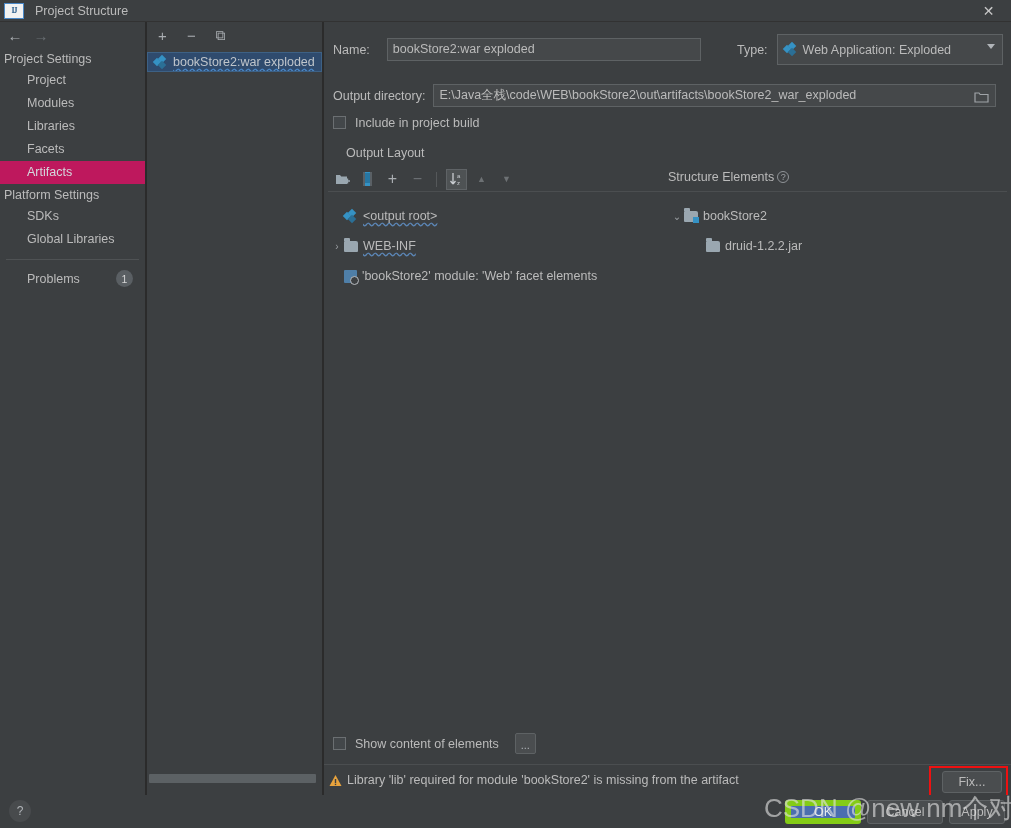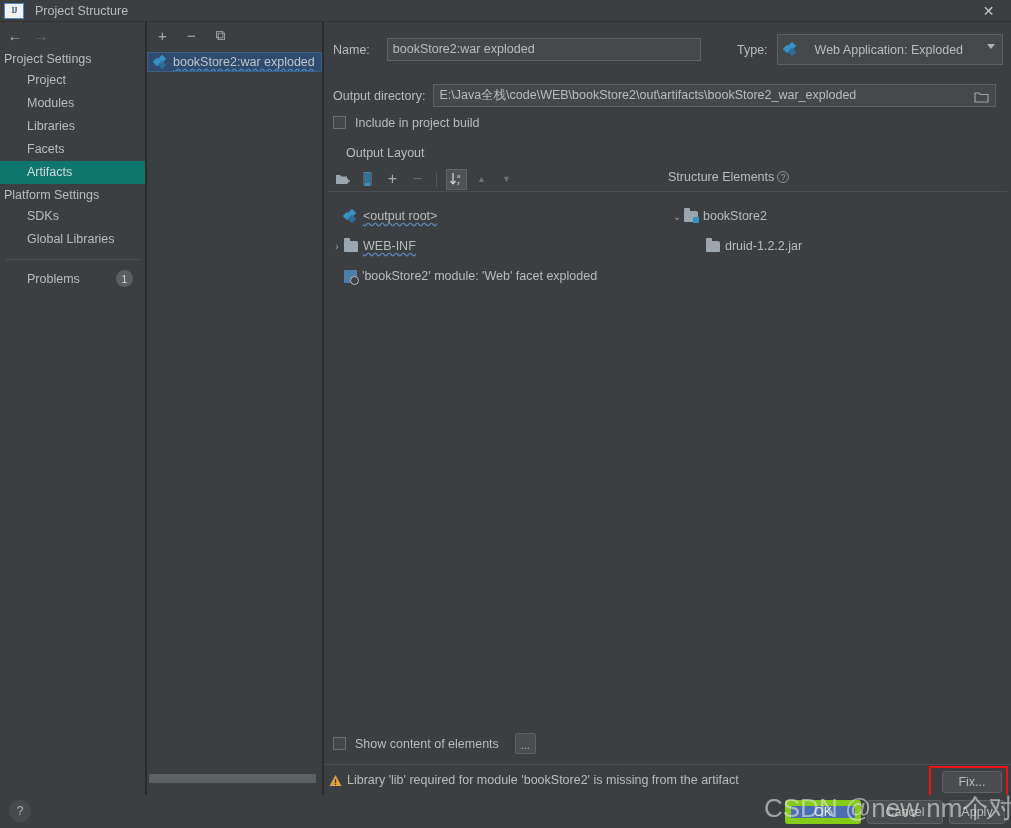--- a/index.html
+++ b/index.html
@@ -74,21 +74,21 @@
     line-height: 19px;
   }
   .side-item {
     height: 23px; line-height: 23px;
     padding-left: 27px;
     color: #bbbbbb;
     font-size: 12.5px;
     white-space: nowrap;
   }
   .side-item.selected {
-    background: #0f766e;
+    background: #be185d;
     color: #d4d9de;
   }
   #side-sep {
     margin: 8px 6px 7px 6px;
     height: 1px; background: #4f5254;
   }
   #problems-row {
     height: 23px; display: flex; align-items: center;
     padding-left: 27px; padding-right: 12px;
   }
@@ -163,21 +163,21 @@
     color: #bbbbbb; font-size: 12.5px;
     padding: 0 5px;
     white-space: nowrap; overflow: hidden;
   }
   #name-input { width: 315px; margin-left: 17px; }
   #type-label { margin-left: 36px; }
   #type-combo {
     width: 227px; height: 31px; margin-left: 9px;
     background: #45484a; border: 1px solid #5e6264;
     display: flex; align-items: center;
-    padding-left: 6px; position: relative; gap: 12px;
+    padding-left: 6px; position: relative;
   }
   #type-combo .cmb-txt { margin-left: 5px; color: #bbbbbb; font-size: 12.5px; }
   #type-combo .arrow {
     position: absolute; right: 7px; top: 9px;
     width: 0; height: 0;
     border-left: 4.5px solid transparent;
     border-right: 4.5px solid transparent;
     border-top: 5px solid #b0b4b8;
   }
 
@@ -496,21 +496,21 @@
         </span>
       <span class="tlabel wavy">&lt;output root&gt;</span>
     </div>
     <div class="tnode">
       <span class="twist">›</span>
       <span class="ico-folder"></span>
       <span class="tlabel wavy">WEB-INF</span>
     </div>
     <div class="tnode" style="padding-left:14px;">
       <span class="ico-module"></span>
-      <span class="tlabel">'bookStore2' module: 'Web' facet exploded</span>
+      <span class="tlabel">'bookStore2' module: 'Web' facet elements</span>
     </div>
   </div>
 
   <div id="tree-right">
     <div class="tnode">
       <span class="twist">⌄</span>
       <span class="ico-folder badge"></span>
       <span class="tlabel">bookStore2</span>
     </div>
     <div class="tnode" style="padding-left:36px;">

